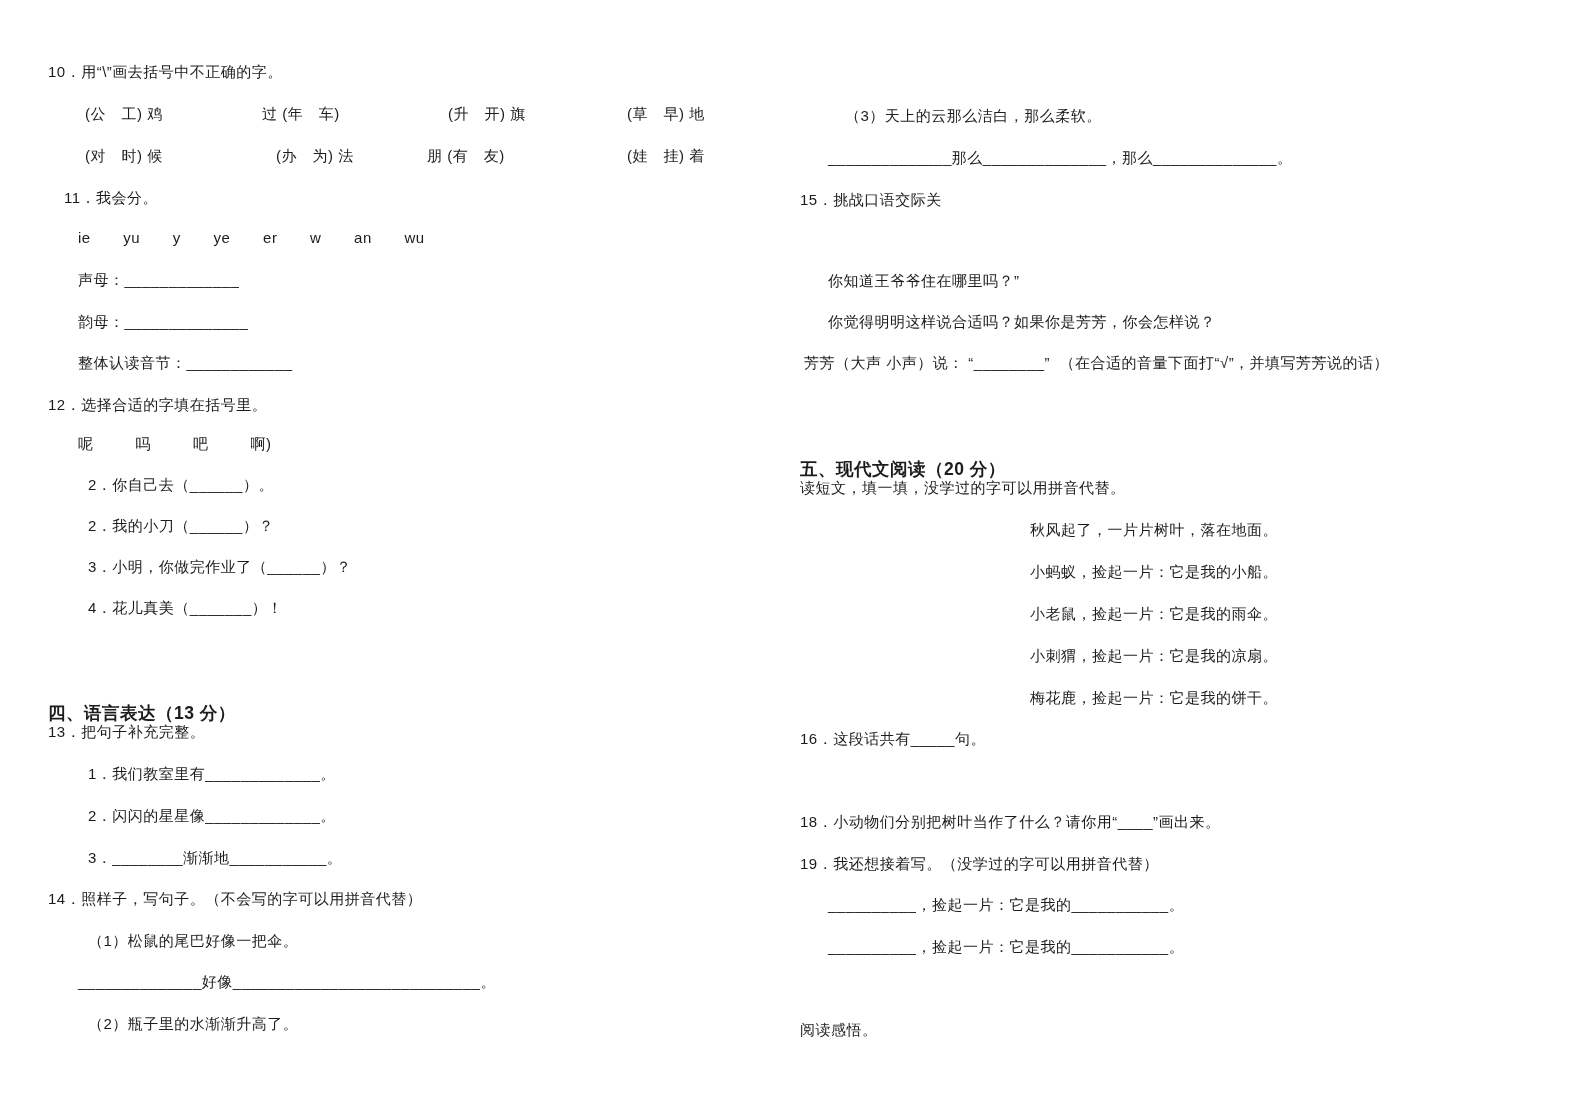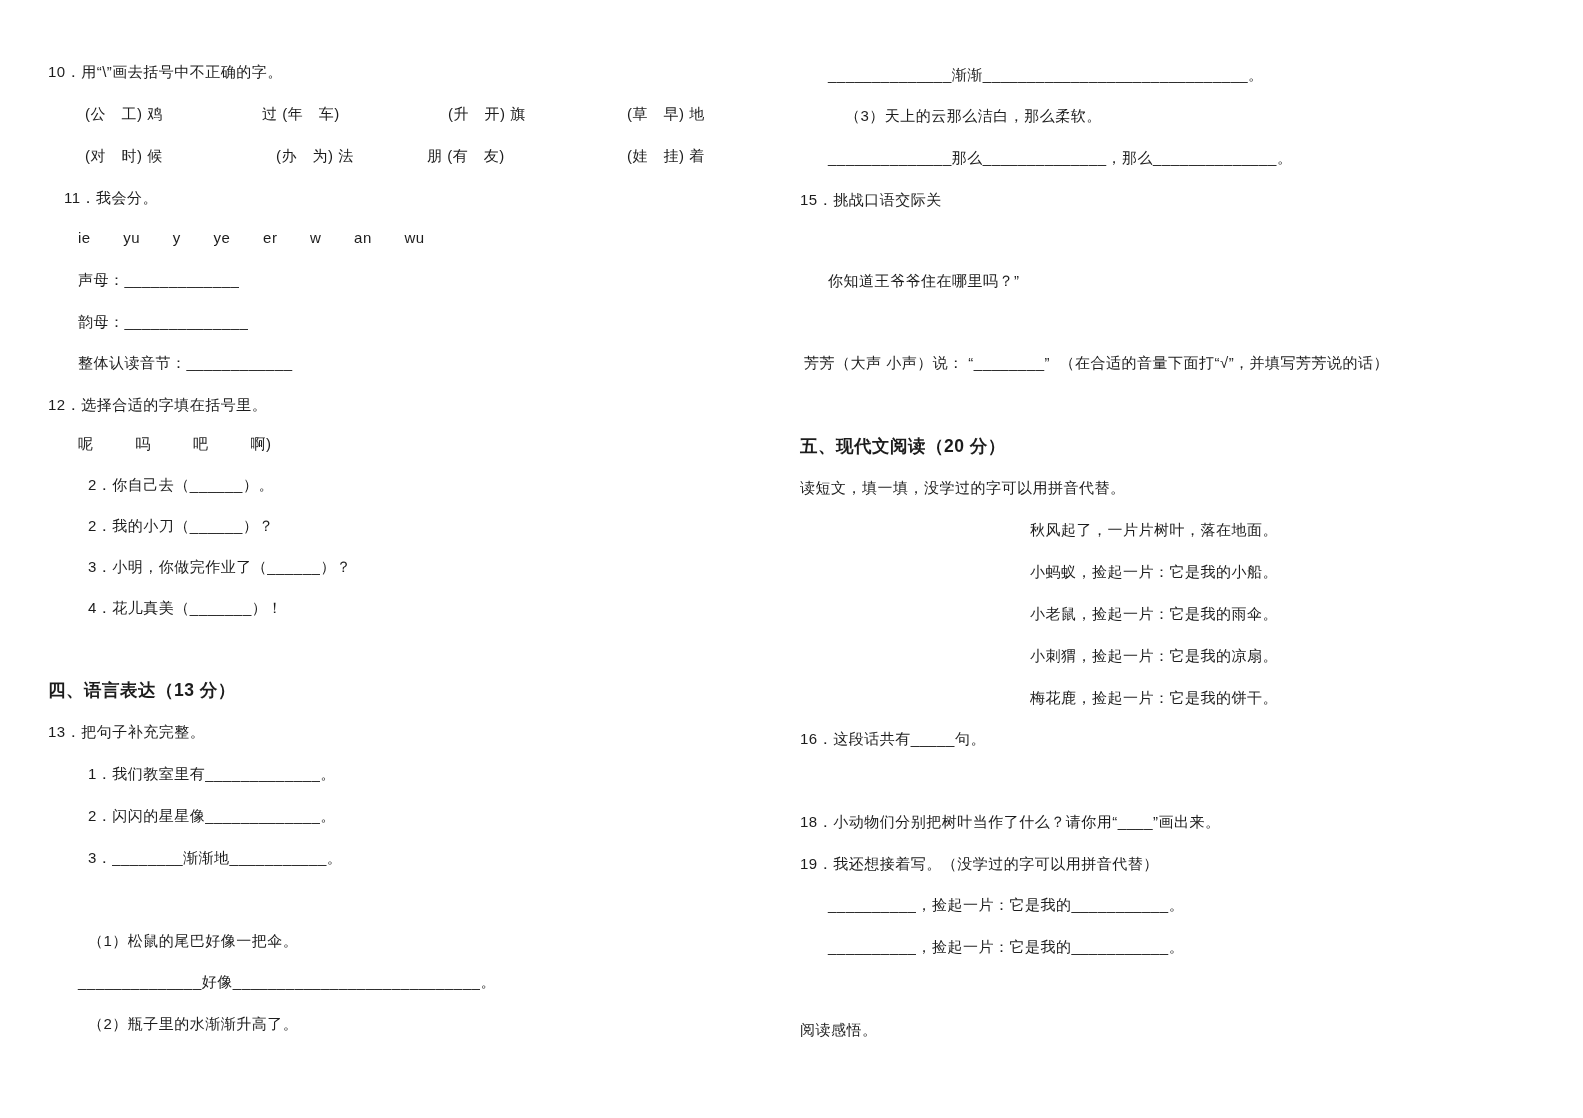--- a/index.html
+++ b/index.html
@@ -15,20 +15,21 @@
   .ln {
     position: absolute;
     font-size: 15px;
     line-height: 23px;
     white-space: pre;
     letter-spacing: 0.5px;
   }
   .bold {
     font-weight: bold;
     font-size: 17.5px;
+    margin-top: 23px;
   }
 </style>
 </head>
 <body>
 
 <div class="page">
 
   <div class="ln" style="left:48px;top:60px">10．用“\”画去括号中不正确的字。</div>
 
   <div class="ln" style="left:85px;top:102px">(公　工) 鸡</div>
@@ -54,30 +55,31 @@
   <div class="ln" style="left:88px;top:555px">3．小明，你做完作业了（______）？</div>
   <div class="ln" style="left:88px;top:596px">4．花儿真美（_______）！</div>
 
   <div class="ln bold" style="left:48px;top:679px">四、语言表达（13 分）</div>
 
   <div class="ln" style="left:48px;top:720px">13．把句子补充完整。</div>
   <div class="ln" style="left:88px;top:762px">1．我们教室里有_____________。</div>
   <div class="ln" style="left:88px;top:804px">2．闪闪的星星像_____________。</div>
   <div class="ln" style="left:88px;top:846px">3．________渐渐地___________。</div>
 
+  <div class="ln" style="left:48px;top:887px">14．照样子，写句子。（不会写的字可以用拼音代替）</div>
   <div class="ln" style="left:88px;top:929px">（1）松鼠的尾巴好像一把伞。</div>
   <div class="ln" style="left:78px;top:970px">______________好像____________________________。</div>
   <div class="ln" style="left:88px;top:1012px">（2）瓶子里的水渐渐升高了。</div>
 
-  <div class="ln" style="left:828px;top:63px">______________渐渐______________________________。</div>
   <div class="ln" style="left:845px;top:104px">（3）天上的云那么洁白，那么柔软。</div>
   <div class="ln" style="left:828px;top:146px">______________那么______________，那么______________。</div>
 
   <div class="ln" style="left:800px;top:188px">15．挑战口语交际关</div>
   <div class="ln" style="left:828px;top:269px">你知道王爷爷住在哪里吗？”</div>
+  <div class="ln" style="left:828px;top:310px">你觉得明明这样说合适吗？如果你是芳芳，你会怎样说？</div>
   <div class="ln" style="left:804px;top:351px">芳芳（大声 小声）说： “________”  （在合适的音量下面打“√”，并填写芳芳说的话）</div>
 
   <div class="ln bold" style="left:800px;top:435px">五、现代文阅读（20 分）</div>
   <div class="ln" style="left:800px;top:476px">读短文，填一填，没学过的字可以用拼音代替。</div>
 
   <div class="ln" style="left:1030px;top:518px">秋风起了，一片片树叶，落在地面。</div>
   <div class="ln" style="left:1030px;top:560px">小蚂蚁，捡起一片：它是我的小船。</div>
   <div class="ln" style="left:1030px;top:602px">小老鼠，捡起一片：它是我的雨伞。</div>
   <div class="ln" style="left:1030px;top:644px">小刺猬，捡起一片：它是我的凉扇。</div>
   <div class="ln" style="left:1030px;top:686px">梅花鹿，捡起一片：它是我的饼干。</div>

